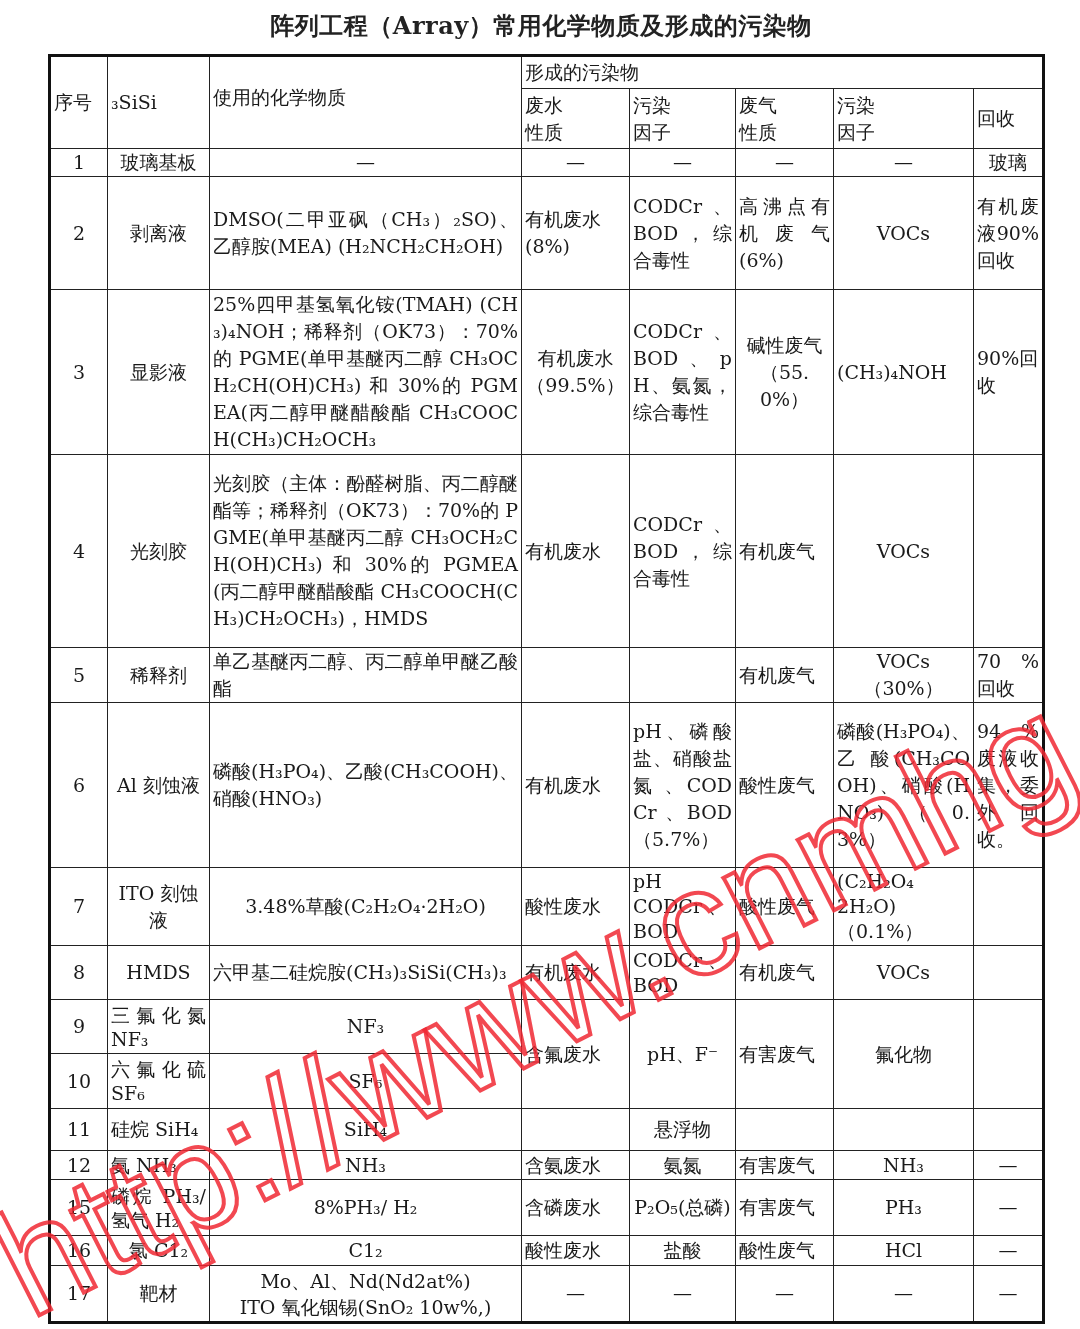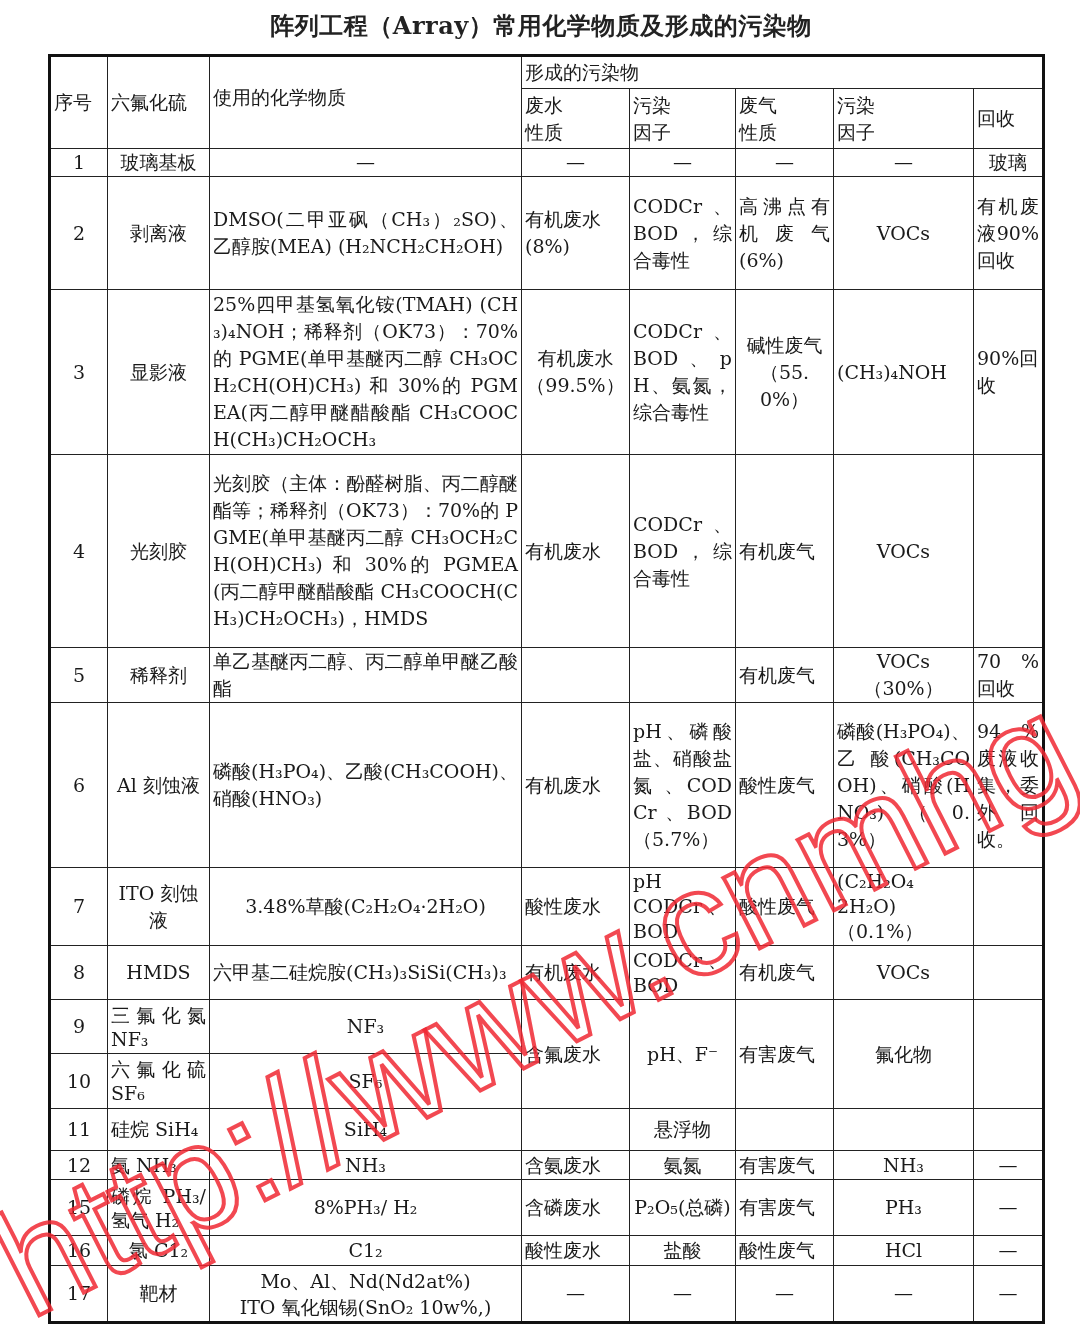--- a/index.html
+++ b/index.html
@@ -28,21 +28,21 @@
       <col style="width:312px">
     <col style="width:108px">
       <col style="width:106px">
       <col style="width:98px">
     <col style="width:140px">
       <col style="width:70px">
   </colgroup>
   <thead>
     <tr style="height:33px">
       <th class="hd" rowspan="2">序号</th>
-      <th class="hd" rowspan="2">六氟化硫</th>
+      <th class="hd" rowspan="2">₃SiSi</th>
       <th class="hd" rowspan="2" style="vertical-align:middle;padding-bottom:10px">使用的化学物质</th>
       <th class="hd" colspan="5">形成的污染物</th>
     </tr>
     <tr style="height:60px">
       <th class="hd" style="white-space:pre-line">废水
 性质</th>
       <th class="hd" style="white-space:pre-line">污染
 因子</th>
       <th class="hd" style="white-space:pre-line">废气
 性质</th>

